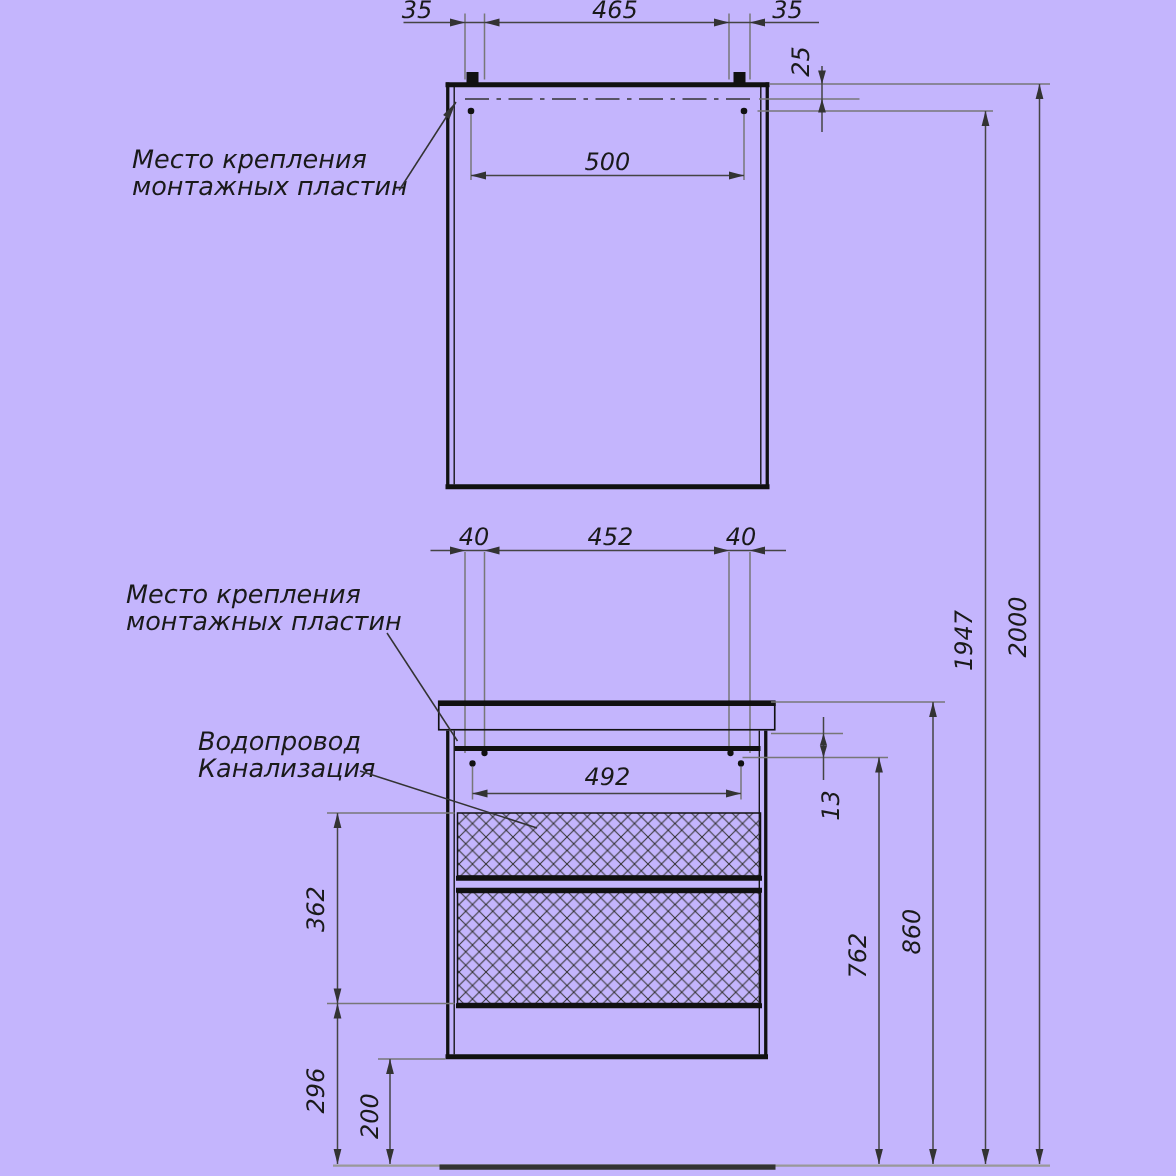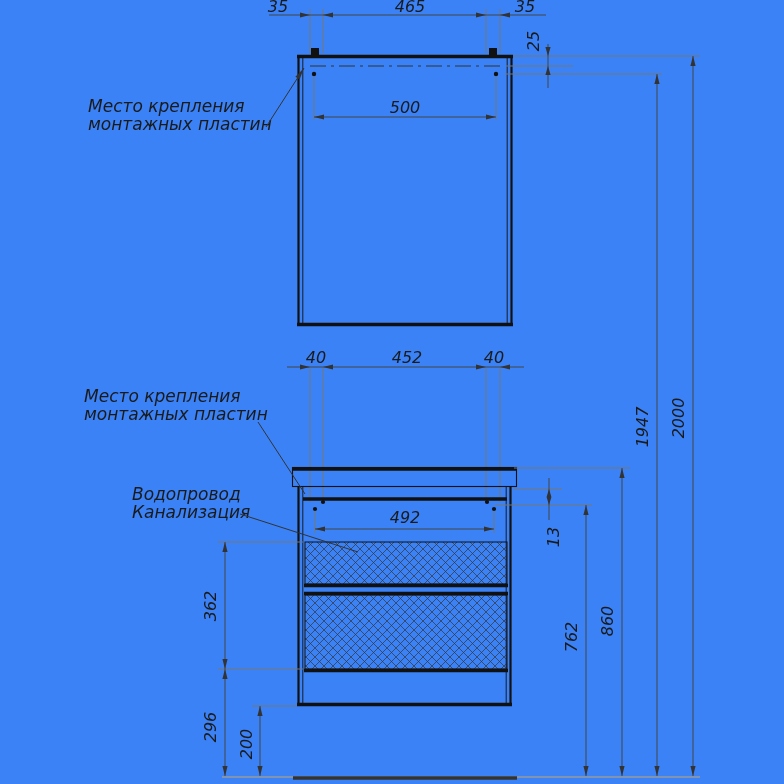--- a/index.html
+++ b/index.html
@@ -1,16 +1,16 @@
 <!DOCTYPE html>
 <html><head>
 <meta charset="utf-8">
 <style>
   html,body{margin:0;padding:0;background:#fff;}
-  #canvas{width:784px;height:784px;position:relative;background:#3b82f6;overflow:hidden;}
+  #canvas{width:784px;height:784px;position:relative;background:#c4b5fd;overflow:hidden;}
   svg{display:block;}
   text{font-family:"DejaVu Sans","Liberation Sans",sans-serif;font-style:italic;fill:#1a1a1a;}
   .num{font-size:16px;text-anchor:middle;}
   .note{font-size:17px;text-anchor:start;}
   .obj{stroke:#111;fill:none;stroke-width:1.1;}
   .thick{stroke:#111;stroke-width:3.4;fill:none;}
   .mid{stroke:#111;stroke-width:2.2;fill:none;}
   .thin{stroke:#111;stroke-width:0.9;fill:none;}
   .dim{stroke:#444;stroke-width:1;fill:none;}
   .ext{stroke:#777;stroke-width:1;fill:none;}

